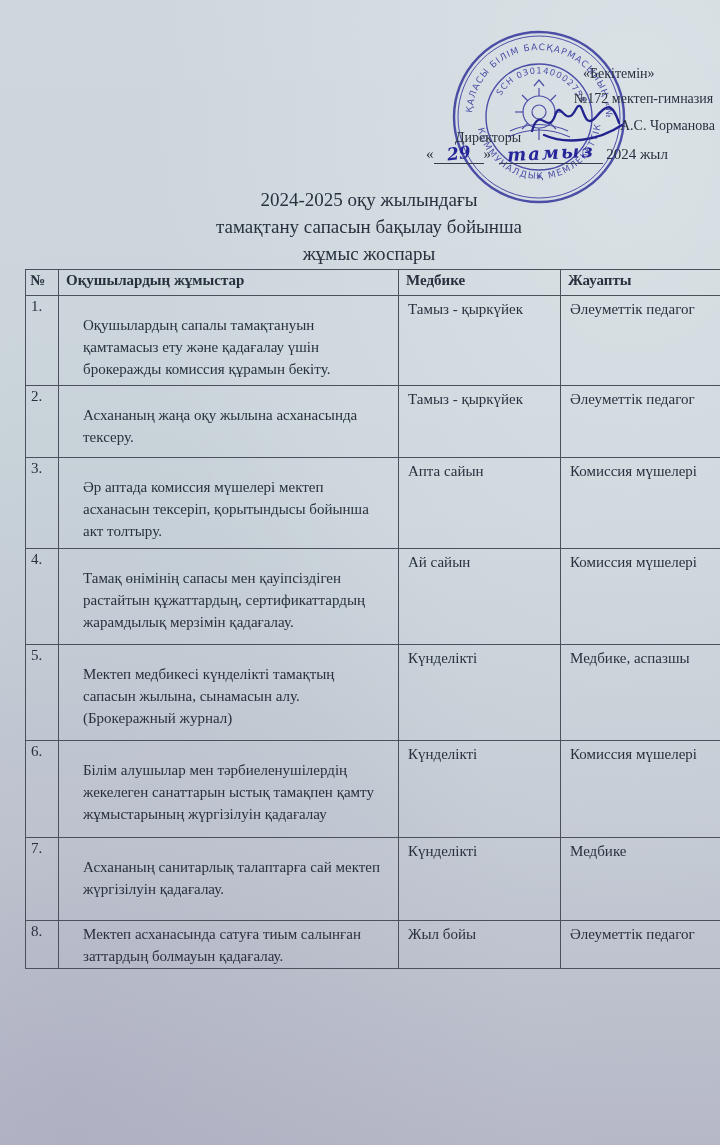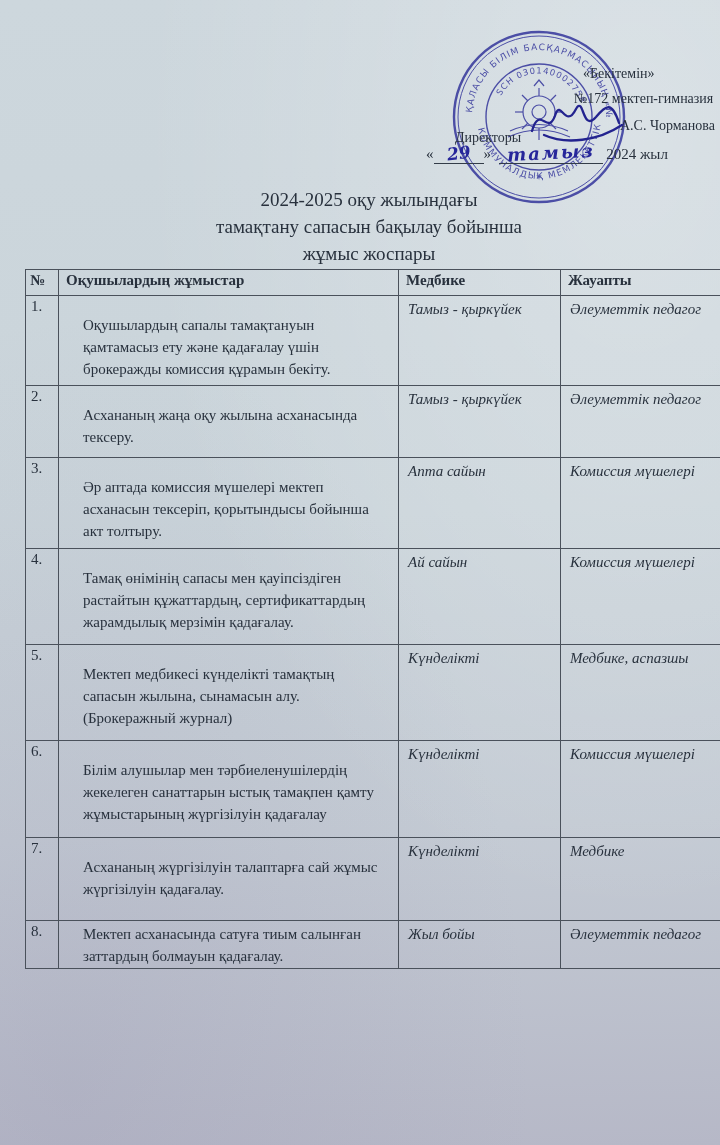--- a/index.html
+++ b/index.html
@@ -44,21 +44,21 @@
   }
   .plan-table th,.plan-table td{border:1.2px solid #4a515b;vertical-align:top;}
   .plan-table th{text-align:left;font-weight:bold;padding:2px 6px 3px 7px;height:20px;}
   .plan-table th.h-num{padding-left:4px;}
   .col-num{width:33px;}
   .col-task{width:340px;}
   .col-term{width:162px;}
   .col-resp{width:170px;}
   td.num{padding:2px 2px 0 5px;}
   td.task{padding:19px 12px 0 24px;line-height:1.45;}
-  td.term,td.resp{padding:5px 6px 4px 9px;font-style:italic;}
+  td.term,td.resp{padding:5px 6px 4px 9px;}
   tbody tr:nth-child(1){height:90px;}
   tbody tr:nth-child(2){height:72px;}
   tbody tr:nth-child(3){height:91px;}
   tbody tr:nth-child(4){height:96px;}
   tbody tr:nth-child(5){height:96px;}
   tbody tr:nth-child(6){height:97px;}
   tbody tr:nth-child(7){height:83px;}
   tbody tr:nth-child(8){height:44px;}
   tbody tr:nth-child(8) td.task{padding-top:3px;}
 </style>
@@ -175,21 +175,21 @@
         <td class="resp">Медбике, аспазшы</td>
       </tr>
       <tr>
         <td class="num">6.</td>
         <td class="task">Білім алушылар мен тәрбиеленушілердің жекелеген санаттарын ыстық тамақпен қамту жұмыстарының жүргізілуін қадағалау</td>
         <td class="term">Күнделікті</td>
         <td class="resp">Комиссия мүшелері</td>
       </tr>
       <tr>
         <td class="num">7.</td>
-        <td class="task">Асхананың жүргізілуін талаптарға сай жұмыс жүргізілуін қадағалау.</td>
+        <td class="task">Асхананың санитарлық талаптарға сай мектеп жүргізілуін қадағалау.</td>
         <td class="term">Күнделікті</td>
         <td class="resp">Медбике</td>
       </tr>
       <tr>
         <td class="num">8.</td>
         <td class="task">Мектеп асханасында сатуға тиым салынған заттардың болмауын қадағалау.</td>
         <td class="term">Жыл бойы</td>
         <td class="resp">Әлеуметтік педагог</td>
       </tr>
     </tbody>

